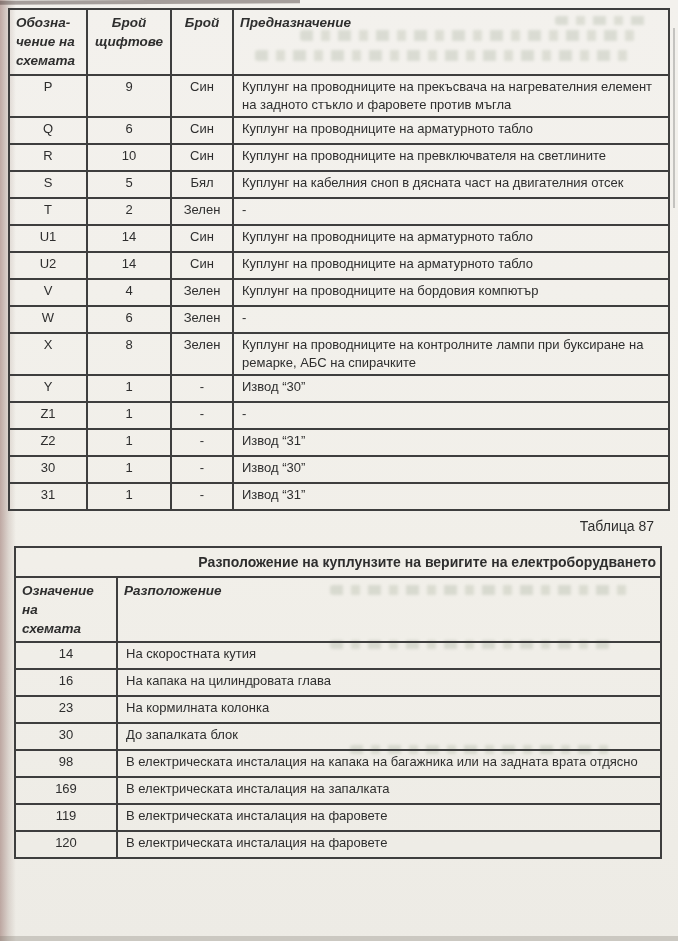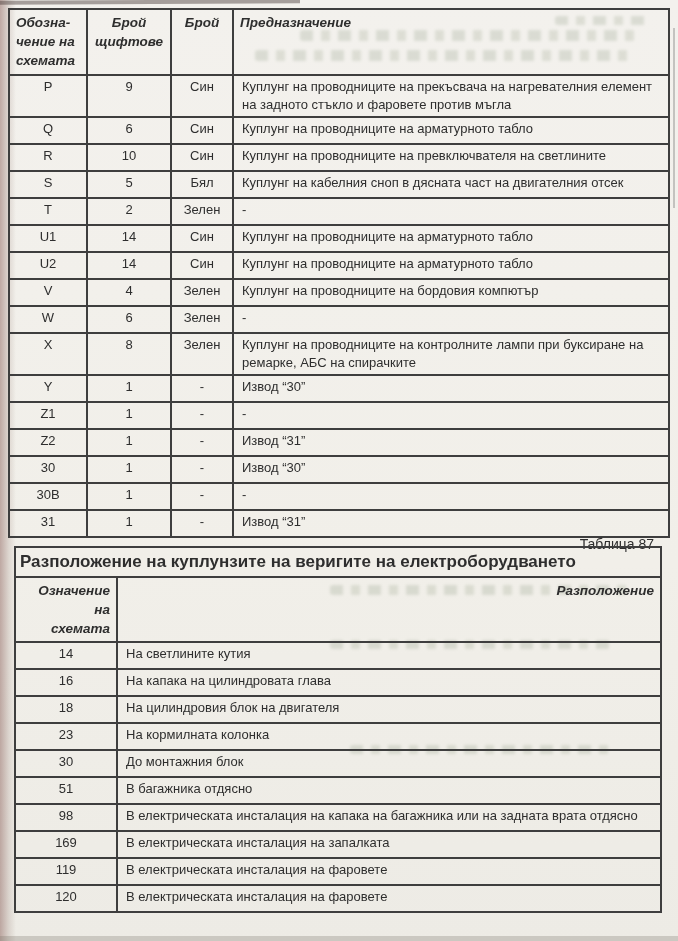--- a/index.html
+++ b/index.html
@@ -36,29 +36,29 @@
 
   
   .t1{position:absolute;left:8px;top:8px;width:662px;}
   .t1 th{height:58px;}
   .t1 .h-center{text-align:center;}
   .t1 tbody td{height:21px;}
   .cell-center{text-align:center;}
   .cell-left{text-align:left;padding-left:8px;}
 
   
-  .caption{position:absolute;top:536px;right:24px;font-size:14px;color:#2e2e2e;}
+  .caption{position:absolute;top:518px;right:24px;font-size:14px;color:#2e2e2e;}
 
   
   .t2{position:absolute;left:14px;top:546px;width:648px;}
   .t2 .t2-title{
-    font-style:normal;text-align:left;font-size:17px;line-height:22px;
+    font-style:normal;text-align:right;font-size:14px;line-height:22px;
     height:24px;vertical-align:middle;padding:2px 4px;white-space:normal;
   }
-  .t2 th.hdr{height:42px;text-align:right;}
+  .t2 th.hdr{height:42px;}
   .t2 tbody td{height:21px;}
 </style>
 </head>
 <body>
 
 <div class="page">
   <div class="spine"></div>
   <div class="top-edge"></div>
   <div class="right-edge"></div>
   <div class="bottom-edge"></div>
@@ -179,26 +179,20 @@
     <td class="cell-left">Извод “31”</td>
   </tr>
 
   <tr>
     <td class="cell-center">30</td>
     <td class="cell-center">1</td>
     <td class="cell-center">-</td>
     <td class="cell-left">Извод “30”</td>
   </tr>
 
-  <tr>
-    <td class="cell-center">30В</td>
-    <td class="cell-center">1</td>
-    <td class="cell-center">-</td>
-    <td class="cell-left">-</td>
-  </tr>
 
   <tr>
     <td class="cell-center">31</td>
     <td class="cell-center">1</td>
     <td class="cell-center">-</td>
     <td class="cell-left">Извод “31”</td>
   </tr>
 </tbody>
   </table>
 
@@ -215,48 +209,40 @@
       </tr>
       <tr>
         <th class="hdr">Означение на
 схемата</th>
         <th class="hdr">Разположение</th>
       </tr>
     </thead>
     <tbody>
   <tr>
     <td class="cell-center">14</td>
-    <td class="cell-left">На светлините кутия</td>
+    <td class="cell-left">На скоростната кутия</td>
   </tr>
 
   <tr>
     <td class="cell-center">16</td>
     <td class="cell-left">На капака на цилиндровата глава</td>
   </tr>
 
-  <tr>
-    <td class="cell-center">18</td>
-    <td class="cell-left">На цилиндровия блок на двигателя</td>
-  </tr>
 
   <tr>
     <td class="cell-center">23</td>
     <td class="cell-left">На кормилната колонка</td>
   </tr>
 
   <tr>
     <td class="cell-center">30</td>
-    <td class="cell-left">До монтажния блок</td>
-  </tr>
-
-
-  <tr>
-    <td class="cell-center">51</td>
-    <td class="cell-left">В багажника отдясно</td>
-  </tr>
+    <td class="cell-left">До запалката блок</td>
+  </tr>
+
+
 
 
   <tr>
     <td class="cell-center">98</td>
     <td class="cell-left">В електрическата инсталация на капака на багажника или на задната врата отдясно</td>
   </tr>
 
   <tr>
     <td class="cell-center">169</td>
     <td class="cell-left">В електрическата инсталация на запалката</td>

